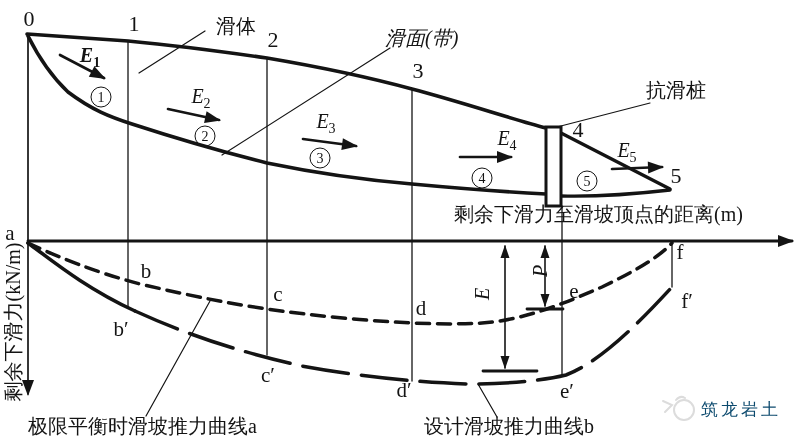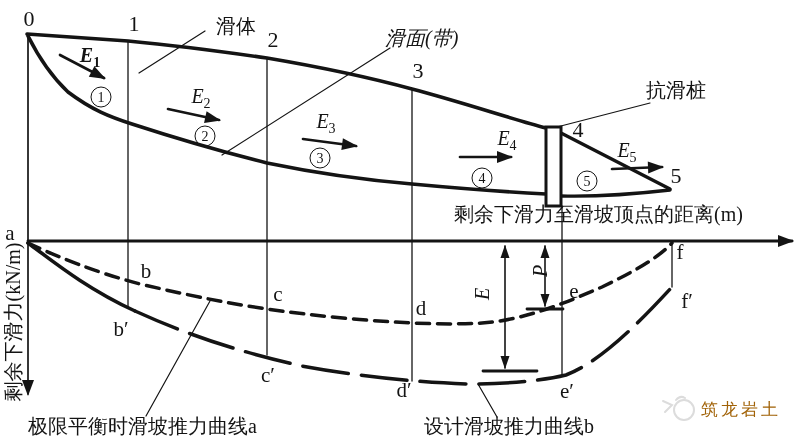--- a/index.html
+++ b/index.html
@@ -13,21 +13,21 @@
   .cjk{font-size:20px;}
   .letter{font-size:21px;}
   .force{font-style:italic;font-size:20px;}
   .force sub{font-style:normal;font-size:14px;line-height:0;}
   .dim{font-style:italic;font-size:20px;}
   .zone{width:21px;height:21px;border:1.6px solid #141414;border-radius:50%;
         display:flex;align-items:center;justify-content:center;font-size:14px;
         box-sizing:border-box;background:transparent;}
   .caption{font-size:20px;}
   .axis-title{font-size:20px;}
-  .wm-text{font-size:17px;color:#a16207;font-family:"Liberation Sans","DejaVu Sans",sans-serif;
+  .wm-text{font-size:17px;color:#0c4a6e;font-family:"Liberation Sans","DejaVu Sans",sans-serif;
            letter-spacing:3px;}
 </style>
 </head>
 <body>
 
 <div class="stage">
 
   <svg class="geom" viewBox="0 0 811 446" xmlns="http://www.w3.org/2000/svg">
     <defs>
       <marker id="mF" orient="auto" markerUnits="userSpaceOnUse" markerWidth="18" markerHeight="14" refX="15" refY="7">

